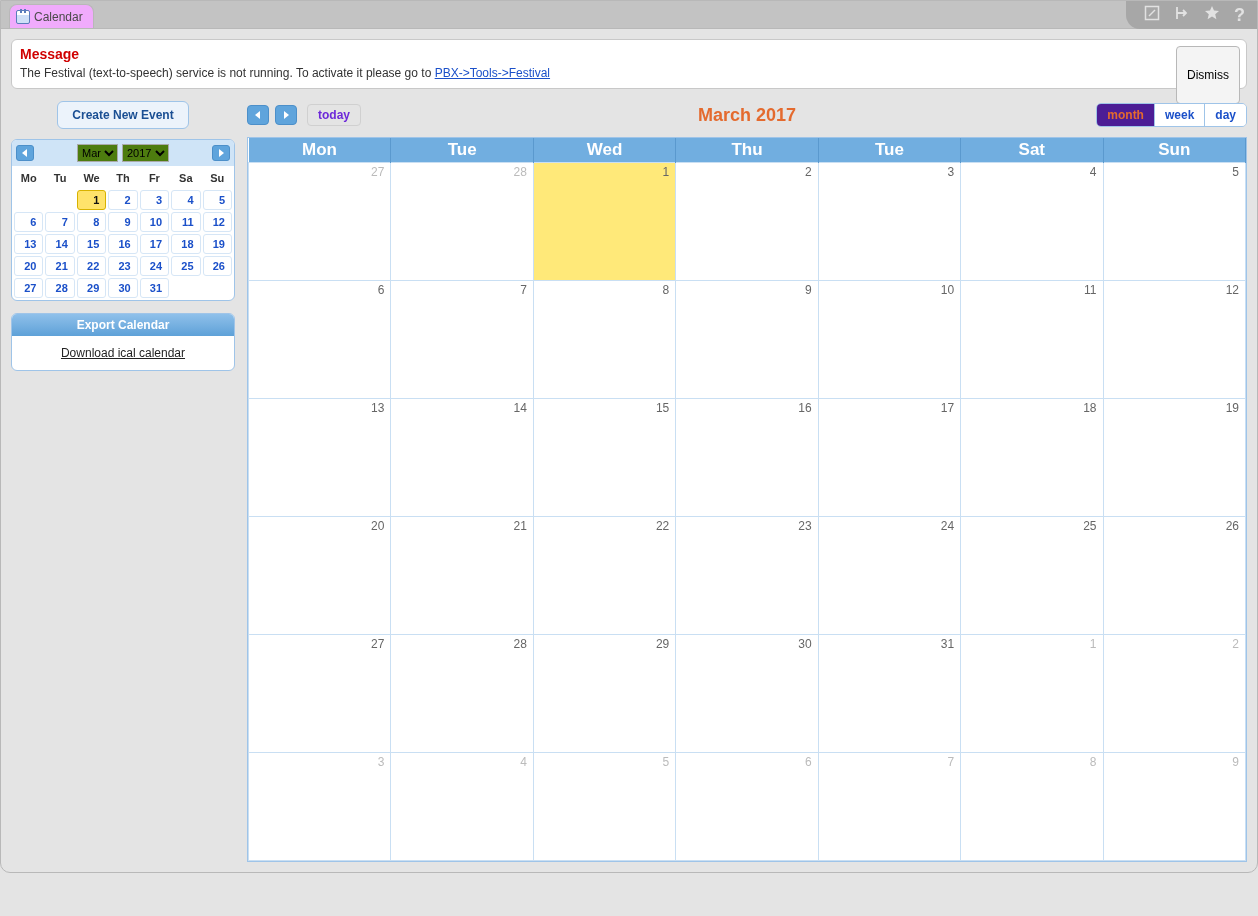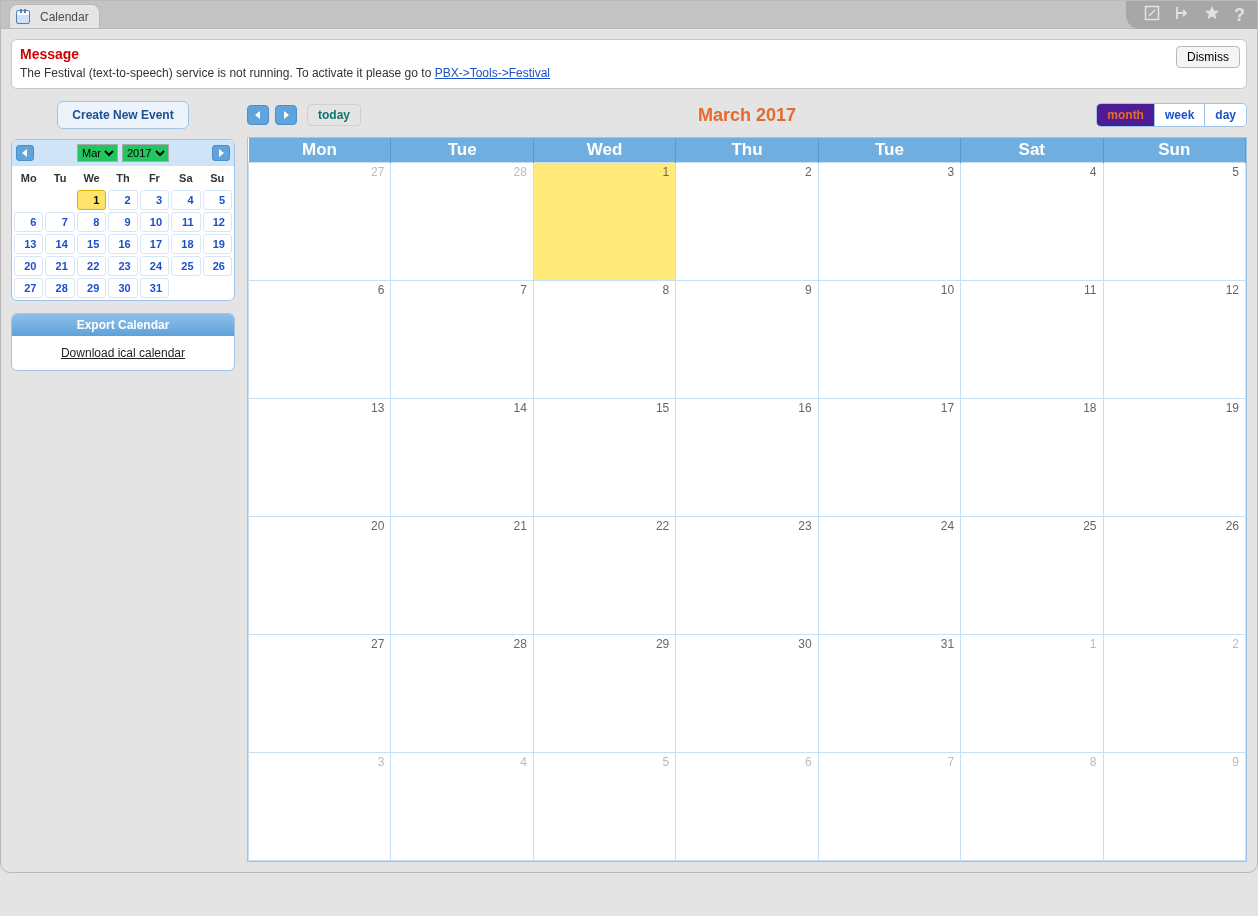--- a/index.html
+++ b/index.html
@@ -20,29 +20,29 @@
 
 .tabbar {
   height: 28px;
   background: #c3c3c3;
   border-bottom: 1px solid #b8b8b8;
   display: flex;
   align-items: flex-end;
   position: relative;
 }
 .tab {
-  background: #e5e5e5;
+  background: #f0abfc;
   border: 1px solid #b8b8b8;
   border-bottom: none;
   border-radius: 8px 8px 0 0;
   padding: 4px 10px 4px 6px;
   margin-left: 8px;
   display: flex;
   align-items: center;
-  gap: 10px;
+  gap: 4px;
   font-size: 12px;
   color: #4a4a4a;
   height: 24px;
   justify-content: space-between;
 }
 .tab .cal-icon {
   width: 14px; height: 14px;
   border: 1px solid #5a7dbb;
   background: linear-gradient(#fff 30%, #cfe0f7 30%);
   border-radius: 2px;
@@ -77,21 +77,21 @@
   margin-bottom: 12px;
 }
 .msg .title { color: #d00000; font-weight: bold; font-size: 14px; margin-bottom: 4px; }
 .msg .body { font-size: 12px; color: #333; }
 .msg .body a { color: #1b50c9; text-decoration: underline; }
 .dismiss {
   position: absolute; right: 6px; top: 6px;
   background: #f4f4f4;
   border: 1px solid #b8b8b8;
   border-radius: 4px;
-  padding: 3px 10px;
+  padding: 21px 10px;
   font-size: 12px;
   cursor: pointer;
 }
 
 .cols { display: flex; gap: 12px; }
 .side { width: 224px; flex: none; }
 .main { flex: 1; }
 
 .side-row1 { display:flex; justify-content:center; margin-bottom:10px; }
 .btn-primary {
@@ -124,21 +124,21 @@
   background: #5fa4dc;
   border-radius: 3px;
   display: flex; align-items: center; justify-content: center;
   color: #fff; font-size: 10px;
   cursor: pointer;
   border: 1px solid #4c8fc9;
 }
 .mini-head select {
   font-size: 11px;
   border: 1px solid #aaa;
-  background: #22c55e;
+  background: #4d7c0f;
   height: 18px;
 }
 .mini table { width: 100%; border-collapse: separate; border-spacing: 2px; font-size: 11px; }
 .mini th { color: #333; font-weight: bold; text-align: center; padding: 4px 0; }
 .mini td {
   text-align: right;
   padding: 3px 6px 3px 0;
   color: #1b50c9;
   font-weight: bold;
   border: 1px solid #d6e6f6;
@@ -172,21 +172,21 @@
   background: #5fa4dc;
   border: 1px solid #4c8fc9;
   border-radius: 4px;
   display: flex; align-items:center; justify-content:center;
   color: #fff; font-size: 11px;
   cursor: pointer;
 }
 .today-btn {
   margin-left: 10px;
   background: #e4e4e4;
-  color: #0f766e;
+  color: #6d28d9;
   border: 1px solid #d0d0d0;
   border-radius: 4px;
   padding: 3px 10px;
   font-size: 12px;
   font-weight: bold;
   cursor: pointer;
 }
 .cal-title {
   position: absolute; left: 50%; transform: translateX(-50%);
   color: #e46a2e;

